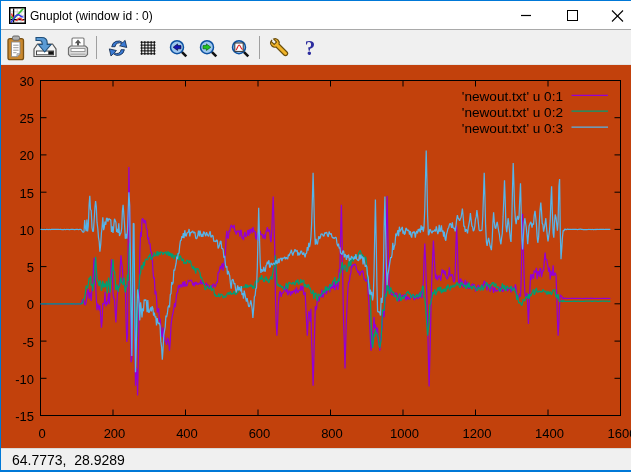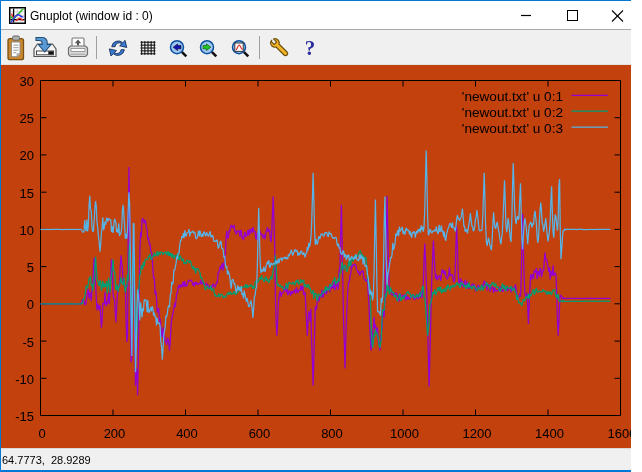--- a/index.html
+++ b/index.html
@@ -184,21 +184,21 @@
     </g>
     <g fill="none" stroke-width="1.25" stroke-linejoin="bevel">
       <path d="M40.5,303.8 L41.2,303.9 L42.0,303.9 L42.7,303.8 L43.4,303.8 L44.1,303.8 L44.9,303.8 L45.6,303.8 L46.3,303.9 L47.0,303.9 L47.8,303.8 L48.5,303.9 L49.2,303.9 L49.9,303.9 L50.6,303.9 L51.4,303.8 L52.1,303.9 L52.8,303.9 L53.5,303.9 L54.3,303.8 L55.0,303.9 L55.7,303.9 L56.5,303.9 L57.2,303.8 L57.9,303.8 L58.6,303.8 L59.3,303.7 L60.1,303.8 L60.8,303.8 L61.5,303.8 L62.2,303.8 L63.0,303.9 L63.7,304.0 L64.4,303.8 L65.2,303.8 L65.9,303.8 L66.6,303.9 L67.3,303.9 L68.0,303.9 L68.8,303.9 L69.5,303.8 L70.2,304.0 L71.0,303.7 L71.7,303.8 L72.4,303.8 L73.1,303.7 L73.8,303.9 L74.6,303.9 L75.3,304.0 L76.0,303.8 L76.8,303.9 L77.5,303.8 L78.2,303.8 L78.9,303.9 L79.7,303.8 L80.4,303.7 L81.1,303.8 L81.8,301.4 L82.5,299.4 L83.3,299.7 L84.0,300.6 L84.7,304.2 L85.4,305.0 L86.2,301.6 L86.9,295.2 L87.6,291.3 L88.3,288.8 L89.1,298.7 L89.8,292.3 L90.5,294.6 L91.2,301.0 L92.0,288.4 L92.7,287.5 L93.4,270.3 L94.2,257.7 L94.9,273.6 L95.6,285.7 L96.3,298.5 L97.0,310.3 L97.8,303.6 L98.5,306.4 L99.2,310.3 L99.9,305.2 L100.7,316.6 L101.4,327.7 L102.1,320.5 L102.8,303.2 L103.6,303.8 L104.3,303.7 L105.0,291.9 L105.8,306.5 L106.5,301.8 L107.2,304.7 L107.9,299.8 L108.6,293.4 L109.4,304.1 L110.1,286.1 L110.8,272.6 L111.5,259.2 L112.3,271.9 L113.0,293.8 L113.7,298.1 L114.5,299.3 L115.2,311.2 L115.9,322.4 L116.6,307.3 L117.3,296.6 L118.1,285.8 L118.8,287.6 L119.5,283.9 L120.2,268.3 L121.0,255.4 L121.7,263.7 L122.4,267.2 L123.1,283.8 L123.9,280.1 L124.6,285.1 L125.3,285.0 L126.0,317.9 L126.8,341.9 L127.5,335.8 L128.2,237.2 L128.9,166.9 L129.7,217.7 L130.4,299.9 L131.1,362.2 L131.8,358.8 L132.6,281.4 L133.3,236.8 L134.0,289.0 L134.8,343.9 L135.5,385.7 L136.2,368.0 L136.9,371.8 L137.6,395.4 L138.4,356.6 L139.1,297.6 L139.8,252.7 L140.6,232.1 L141.3,236.9 L142.0,219.5 L142.7,218.4 L143.4,220.2 L144.2,223.3 L144.9,220.0 L145.6,221.5 L146.3,228.3 L147.1,229.5 L147.8,239.5 L148.5,237.3 L149.2,243.9 L150.0,243.3 L150.7,251.0 L151.4,252.0 L152.1,255.6 L152.9,269.6 L153.6,278.5 L154.3,277.3 L155.1,294.5 L155.8,290.9 L156.5,297.4 L157.2,312.5 L157.9,310.6 L158.7,308.2 L159.4,322.2 L160.1,318.5 L160.8,326.0 L161.6,335.2 L162.3,337.2 L163.0,327.4 L163.8,339.1 L164.5,335.5 L165.2,341.0 L165.9,341.9 L166.6,344.8 L167.4,337.9 L168.1,339.1 L168.8,343.5 L169.5,350.7 L170.3,340.9 L171.0,325.5 L171.7,319.6 L172.4,315.5 L173.2,312.1 L173.9,307.9 L174.6,303.0 L175.3,307.1 L176.1,299.3 L176.8,292.7 L177.5,292.9 L178.2,286.9 L179.0,285.1 L179.7,288.0 L180.4,284.9 L181.2,284.9 L181.9,287.4 L182.6,282.9 L183.3,281.9 L184.0,286.8 L184.8,281.0 L185.5,286.4 L186.2,284.4 L186.9,286.2 L187.7,282.8 L188.4,280.0 L189.1,281.0 L189.8,281.0 L190.6,280.3 L191.3,280.1 L192.0,281.7 L192.8,285.3 L193.5,283.0 L194.2,286.4 L194.9,282.0 L195.7,284.6 L196.4,282.1 L197.1,283.8 L197.8,284.8 L198.5,283.4 L199.3,283.6 L200.0,283.7 L200.7,279.9 L201.4,284.4 L202.2,282.3 L202.9,284.0 L203.6,282.6 L204.3,284.7 L205.1,284.5 L205.8,284.2 L206.5,282.9 L207.2,286.5 L208.0,284.7 L208.7,287.0 L209.4,288.4 L210.2,286.6 L210.9,286.3 L211.6,285.3 L212.3,287.8 L213.0,284.0 L213.8,284.0 L214.5,285.8 L215.2,287.1 L215.9,285.1 L216.7,282.0 L217.4,282.8 L218.1,272.3 L218.8,272.6 L219.6,269.8 L220.3,266.2 L221.0,269.1 L221.8,264.8 L222.5,263.4 L223.2,270.7 L223.9,264.1 L224.7,260.4 L225.4,252.9 L226.1,238.3 L226.8,230.7 L227.5,237.1 L228.3,238.8 L229.0,230.6 L229.7,231.9 L230.4,227.6 L231.2,225.0 L231.9,225.5 L232.6,228.1 L233.3,227.0 L234.1,224.9 L234.8,231.3 L235.5,231.6 L236.2,234.6 L237.0,230.5 L237.7,232.2 L238.4,231.0 L239.2,230.9 L239.9,236.8 L240.6,230.1 L241.3,230.5 L242.0,238.6 L242.8,236.6 L243.5,240.2 L244.2,235.2 L244.9,231.9 L245.7,236.7 L246.4,236.0 L247.1,234.3 L247.8,230.2 L248.6,235.9 L249.3,229.3 L250.0,234.0 L250.8,229.0 L251.5,229.0 L252.2,233.2 L252.9,227.0 L253.7,231.3 L254.4,231.2 L255.1,231.6 L255.8,238.4 L256.5,239.3 L257.3,233.1 L258.0,232.3 L258.7,240.9 L259.4,233.7 L260.2,230.9 L260.9,235.2 L261.6,234.4 L262.4,234.3 L263.1,238.4 L263.8,236.7 L264.5,234.4 L265.2,239.2 L266.0,231.7 L266.7,229.9 L267.4,227.2 L268.1,231.9 L268.9,229.7 L269.6,230.1 L270.3,239.1 L271.0,242.1 L271.8,231.0 L272.5,211.7 L273.2,196.6 L273.9,221.3 L274.7,246.6 L275.4,295.3 L276.1,320.7 L276.9,335.8 L277.6,322.0 L278.3,304.3 L279.0,297.1 L279.8,291.9 L280.5,291.3 L281.2,297.0 L281.9,293.0 L282.6,293.1 L283.4,292.3 L284.1,290.7 L284.8,286.0 L285.5,289.9 L286.3,292.4 L287.0,287.6 L287.7,295.2 L288.4,293.5 L289.2,290.6 L289.9,291.8 L290.6,295.6 L291.4,291.1 L292.1,294.1 L292.8,290.9 L293.5,292.5 L294.2,290.8 L295.0,289.5 L295.7,293.7 L296.4,287.3 L297.1,290.3 L297.9,292.7 L298.6,291.1 L299.3,289.8 L300.1,290.6 L300.8,285.6 L301.5,290.5 L302.2,287.1 L302.9,285.8 L303.7,294.7 L304.4,294.6 L305.1,292.0 L305.8,306.5 L306.6,322.4 L307.3,335.8 L308.0,322.5 L308.8,311.3 L309.5,313.2 L310.2,321.6 L310.9,308.8 L311.6,340.5 L312.4,360.6 L313.1,385.7 L313.8,359.9 L314.6,331.7 L315.3,306.2 L316.0,310.1 L316.7,307.5 L317.4,298.9 L318.2,298.5 L318.9,301.6 L319.6,296.7 L320.3,294.5 L321.1,297.4 L321.8,289.6 L322.5,296.2 L323.2,297.3 L324.0,291.9 L324.7,292.8 L325.4,288.6 L326.1,294.4 L326.9,292.1 L327.6,287.4 L328.3,289.2 L329.1,285.9 L329.8,292.3 L330.5,284.1 L331.2,285.7 L331.9,288.9 L332.7,284.9 L333.4,287.9 L334.1,281.2 L334.8,290.1 L335.6,286.0 L336.3,285.6 L337.0,283.6 L337.8,289.9 L338.5,283.2 L339.2,269.8 L339.9,269.1 L340.6,235.1 L341.4,204.8 L342.1,240.8 L342.8,281.8 L343.6,323.4 L344.3,341.5 L345.0,368.6 L345.7,343.1 L346.4,319.9 L347.2,301.8 L347.9,289.4 L348.6,281.6 L349.3,282.4 L350.1,275.2 L350.8,273.3 L351.5,265.3 L352.2,267.6 L353.0,264.4 L353.7,265.5 L354.4,264.3 L355.1,264.0 L355.9,266.0 L356.6,269.6 L357.3,270.4 L358.1,272.7 L358.8,270.9 L359.5,275.2 L360.2,274.9 L360.9,271.4 L361.7,272.2 L362.4,270.4 L363.1,271.6 L363.8,277.1 L364.6,279.8 L365.3,280.1 L366.0,281.6 L366.8,279.3 L367.5,279.1 L368.2,293.8 L368.9,302.8 L369.6,322.7 L370.4,339.7 L371.1,350.7 L371.8,341.9 L372.6,333.2 L373.3,329.9 L374.0,317.0 L374.7,327.8 L375.4,324.4 L376.2,333.0 L376.9,327.7 L377.6,328.7 L378.3,342.4 L379.1,342.8 L379.8,350.7 L380.5,340.9 L381.2,333.8 L382.0,329.6 L382.7,314.1 L383.4,310.4 L384.1,317.1 L384.9,299.8 L385.6,268.9 L386.3,235.7 L387.1,195.9 L387.8,232.7 L388.5,262.3 L389.2,288.0 L389.9,291.4 L390.7,292.1 L391.4,294.9 L392.1,294.2 L392.8,295.0 L393.6,294.1 L394.3,296.6 L395.0,292.9 L395.8,293.6 L396.5,293.0 L397.2,295.8 L397.9,295.9 L398.6,301.3 L399.4,299.9 L400.1,293.3 L400.8,296.7 L401.6,295.6 L402.3,295.9 L403.0,294.9 L403.7,297.7 L404.4,295.1 L405.2,294.2 L405.9,300.4 L406.6,295.4 L407.3,299.3 L408.1,296.9 L408.8,298.8 L409.5,299.3 L410.2,298.5 L411.0,296.6 L411.7,295.7 L412.4,295.8 L413.1,294.6 L413.9,299.2 L414.6,300.0 L415.3,295.3 L416.1,297.8 L416.8,298.0 L417.5,297.9 L418.2,299.0 L418.9,293.5 L419.7,297.8 L420.4,291.4 L421.1,294.7 L421.8,298.2 L422.6,289.6 L423.3,281.5 L424.0,260.6 L424.8,243.5 L425.5,259.8 L426.2,279.6 L426.9,298.0 L427.6,320.9 L428.4,357.2 L429.1,386.5 L429.8,359.8 L430.6,327.1 L431.3,294.1 L432.0,272.3 L432.7,256.5 L433.4,240.6 L434.2,256.7 L434.9,269.1 L435.6,278.8 L436.3,274.7 L437.1,280.1 L437.8,278.9 L438.5,275.6 L439.2,276.8 L440.0,275.9 L440.7,280.9 L441.4,275.2 L442.1,269.4 L442.9,272.5 L443.6,270.1 L444.3,274.4 L445.1,270.8 L445.8,276.0 L446.5,277.6 L447.2,279.2 L447.9,277.7 L448.7,273.6 L449.4,267.3 L450.1,276.2 L450.8,275.7 L451.6,274.5 L452.3,274.5 L453.0,279.2 L453.8,282.2 L454.5,280.9 L455.2,272.0 L455.9,247.2 L456.6,225.7 L457.4,246.6 L458.1,270.9 L458.8,282.9 L459.6,282.9 L460.3,279.3 L461.0,278.8 L461.7,286.0 L462.4,280.9 L463.2,287.8 L463.9,284.4 L464.6,284.6 L465.3,279.8 L466.1,285.0 L466.8,286.0 L467.5,281.7 L468.2,288.5 L469.0,288.4 L469.7,287.5 L470.4,287.9 L471.1,285.3 L471.9,284.8 L472.6,283.7 L473.3,286.0 L474.1,284.3 L474.8,286.4 L475.5,291.5 L476.2,289.9 L476.9,287.9 L477.7,286.7 L478.4,284.8 L479.1,287.6 L479.8,288.3 L480.6,287.8 L481.3,287.5 L482.0,284.4 L482.8,287.6 L483.5,284.2 L484.2,281.2 L484.9,281.3 L485.6,285.4 L486.4,283.0 L487.1,290.5 L487.8,284.5 L488.6,285.3 L489.3,284.2 L490.0,291.7 L490.7,288.3 L491.4,287.7 L492.2,286.7 L492.9,288.9 L493.6,293.0 L494.3,287.6 L495.1,289.2 L495.8,291.4 L496.5,290.3 L497.2,291.1 L498.0,290.2 L498.7,289.2 L499.4,289.8 L500.1,287.0 L500.9,287.3 L501.6,289.7 L502.3,291.3 L503.1,291.5 L503.8,286.1 L504.5,286.8 L505.2,287.2 L505.9,289.6 L506.7,288.0 L507.4,291.2 L508.1,290.0 L508.8,287.7 L509.6,288.4 L510.3,288.2 L511.0,292.4 L511.8,286.4 L512.5,290.1 L513.2,288.1 L513.9,288.7 L514.6,289.1 L515.4,284.3 L516.1,288.4 L516.8,294.3 L517.5,299.6 L518.3,297.9 L519.0,296.3 L519.7,293.4 L520.5,296.6 L521.2,279.3 L521.9,243.2 L522.6,213.8 L523.3,246.3 L524.1,275.7 L524.8,291.5 L525.5,296.9 L526.2,296.8 L527.0,292.8 L527.7,305.5 L528.4,323.9 L529.1,307.6 L529.9,288.7 L530.6,274.3 L531.3,279.9 L532.0,274.5 L532.8,274.3 L533.5,279.0 L534.2,270.4 L535.0,272.8 L535.7,271.3 L536.4,267.8 L537.1,279.1 L537.8,271.2 L538.6,271.7 L539.3,276.6 L540.0,268.6 L540.8,268.3 L541.5,277.2 L542.2,273.7 L542.9,270.7 L543.6,270.6 L544.4,259.5 L545.1,252.5 L545.8,260.2 L546.5,259.0 L547.3,263.2 L548.0,266.7 L548.7,271.8 L549.5,267.5 L550.2,279.5 L550.9,270.7 L551.6,274.5 L552.3,275.6 L553.1,265.4 L553.8,275.7 L554.5,274.8 L555.2,272.7 L556.0,275.1 L556.7,294.5 L557.4,318.3 L558.1,335.8 L558.9,321.9 L559.6,304.5 L560.3,294.8 L561.0,295.7 L561.8,296.3 L562.5,298.2 L563.2,299.1 L563.9,297.9 L564.7,298.3 L565.4,298.3 L566.1,298.3 L566.9,298.6 L567.6,298.4 L568.3,298.5 L569.0,298.3 L569.8,298.3 L570.5,298.5 L571.2,298.2 L571.9,298.4 L572.6,298.3 L573.4,298.3 L574.1,298.4 L574.8,298.3 L575.5,298.4 L576.3,298.3 L577.0,298.4 L577.7,298.3 L578.4,298.3 L579.2,298.4 L579.9,298.4 L580.6,298.4 L581.4,298.5 L582.1,298.3 L582.8,298.5 L583.5,298.5 L584.2,298.4 L585.0,298.3 L585.7,298.3 L586.4,298.3 L587.1,298.4 L587.9,298.4 L588.6,298.3 L589.3,298.5 L590.0,298.2 L590.8,298.3 L591.5,298.2 L592.2,298.3 L592.9,298.4 L593.7,298.4 L594.4,298.3 L595.1,298.4 L595.9,298.5 L596.6,298.3 L597.3,298.3 L598.0,298.5 L598.8,298.4 L599.5,298.4 L600.2,298.4 L600.9,298.5 L601.6,298.4 L602.4,298.4 L603.1,298.4 L603.8,298.4 L604.5,298.4 L605.3,298.4 L606.0,298.5 L606.7,298.4 L607.4,298.3 L608.2,298.4 L608.9,298.5 L609.6,298.4 L610.4,298.5" stroke="#9400d3"></path>
       <path d="M40.5,303.8 L41.2,303.8 L42.0,303.8 L42.7,303.9 L43.4,303.8 L44.1,303.9 L44.9,303.8 L45.6,303.8 L46.3,303.9 L47.0,303.8 L47.8,303.9 L48.5,303.9 L49.2,303.9 L49.9,303.9 L50.6,303.9 L51.4,303.8 L52.1,303.8 L52.8,303.9 L53.5,303.8 L54.3,303.8 L55.0,303.9 L55.7,303.9 L56.5,303.8 L57.2,304.0 L57.9,303.8 L58.6,303.9 L59.3,303.9 L60.1,303.9 L60.8,303.9 L61.5,303.8 L62.2,303.8 L63.0,303.8 L63.7,303.9 L64.4,303.9 L65.2,303.9 L65.9,303.8 L66.6,303.8 L67.3,303.8 L68.0,303.8 L68.8,303.8 L69.5,303.8 L70.2,303.8 L71.0,303.9 L71.7,303.7 L72.4,303.8 L73.1,303.8 L73.8,303.8 L74.6,303.8 L75.3,304.0 L76.0,304.0 L76.8,303.9 L77.5,303.9 L78.2,303.8 L78.9,303.9 L79.7,303.9 L80.4,303.9 L81.1,304.0 L81.8,303.0 L82.5,303.8 L83.3,299.6 L84.0,298.5 L84.7,297.0 L85.4,292.5 L86.2,285.5 L86.9,288.2 L87.6,287.7 L88.3,284.6 L89.1,277.8 L89.8,279.1 L90.5,276.0 L91.2,285.7 L92.0,283.7 L92.7,291.2 L93.4,284.8 L94.2,282.3 L94.9,265.7 L95.6,256.9 L96.3,268.3 L97.0,278.4 L97.8,281.0 L98.5,282.6 L99.2,286.2 L99.9,280.3 L100.7,282.3 L101.4,291.0 L102.1,285.9 L102.8,280.8 L103.6,287.8 L104.3,283.3 L105.0,286.5 L105.8,285.8 L106.5,281.3 L107.2,293.4 L107.9,285.0 L108.6,277.6 L109.4,285.6 L110.1,292.5 L110.8,279.4 L111.5,274.7 L112.3,268.2 L113.0,259.2 L113.7,270.6 L114.5,271.4 L115.2,277.2 L115.9,290.1 L116.6,288.6 L117.3,284.6 L118.1,291.8 L118.8,286.8 L119.5,287.1 L120.2,281.5 L121.0,277.7 L121.7,283.2 L122.4,282.4 L123.1,285.2 L123.9,277.5 L124.6,286.0 L125.3,292.4 L126.0,286.8 L126.8,286.4 L127.5,274.5 L128.2,281.0 L128.9,255.5 L129.7,243.4 L130.4,254.8 L131.1,312.1 L131.8,326.6 L132.6,283.5 L133.3,251.7 L134.0,262.0 L134.8,302.5 L135.5,328.0 L136.2,348.5 L136.9,330.7 L137.6,301.7 L138.4,290.9 L139.1,285.7 L139.8,275.2 L140.6,273.1 L141.3,266.0 L142.0,265.5 L142.7,269.4 L143.4,262.1 L144.2,265.9 L144.9,261.1 L145.6,258.9 L146.3,259.4 L147.1,259.8 L147.8,259.7 L148.5,255.8 L149.2,256.7 L150.0,253.9 L150.7,258.9 L151.4,259.6 L152.1,258.0 L152.9,256.3 L153.6,256.4 L154.3,252.5 L155.1,255.9 L155.8,255.6 L156.5,254.7 L157.2,251.0 L157.9,256.2 L158.7,251.9 L159.4,252.9 L160.1,254.7 L160.8,251.7 L161.6,252.2 L162.3,252.5 L163.0,254.7 L163.8,252.4 L164.5,253.4 L165.2,252.7 L165.9,251.7 L166.6,255.2 L167.4,253.1 L168.1,251.3 L168.8,255.9 L169.5,252.0 L170.3,256.1 L171.0,253.1 L171.7,257.7 L172.4,253.8 L173.2,255.8 L173.9,259.2 L174.6,256.4 L175.3,255.4 L176.1,255.5 L176.8,258.2 L177.5,253.0 L178.2,257.8 L179.0,260.4 L179.7,256.7 L180.4,255.7 L181.2,258.1 L181.9,260.8 L182.6,260.3 L183.3,258.6 L184.0,263.9 L184.8,262.9 L185.5,262.3 L186.2,263.9 L186.9,260.2 L187.7,260.5 L188.4,261.1 L189.1,263.0 L189.8,260.6 L190.6,261.3 L191.3,264.7 L192.0,267.0 L192.8,268.6 L193.5,266.0 L194.2,270.2 L194.9,267.8 L195.7,273.6 L196.4,269.2 L197.1,268.5 L197.8,268.7 L198.5,269.8 L199.3,271.5 L200.0,272.6 L200.7,278.2 L201.4,276.9 L202.2,279.4 L202.9,281.0 L203.6,283.4 L204.3,284.2 L205.1,289.4 L205.8,289.7 L206.5,288.3 L207.2,286.0 L208.0,287.0 L208.7,288.6 L209.4,288.5 L210.2,289.0 L210.9,285.5 L211.6,290.9 L212.3,289.2 L213.0,288.6 L213.8,289.5 L214.5,295.5 L215.2,294.2 L215.9,296.7 L216.7,296.2 L217.4,296.2 L218.1,296.5 L218.8,293.4 L219.6,297.0 L220.3,295.6 L221.0,294.0 L221.8,294.8 L222.5,294.9 L223.2,298.2 L223.9,297.1 L224.7,295.9 L225.4,297.5 L226.1,296.1 L226.8,294.3 L227.5,293.6 L228.3,292.4 L229.0,294.8 L229.7,292.9 L230.4,291.5 L231.2,294.5 L231.9,293.6 L232.6,293.5 L233.3,294.1 L234.1,291.0 L234.8,292.8 L235.5,294.9 L236.2,293.6 L237.0,293.1 L237.7,292.5 L238.4,290.8 L239.2,290.2 L239.9,288.0 L240.6,286.4 L241.3,288.1 L242.0,287.3 L242.8,287.3 L243.5,286.9 L244.2,287.1 L244.9,287.0 L245.7,284.3 L246.4,288.1 L247.1,284.6 L247.8,287.4 L248.6,286.7 L249.3,285.3 L250.0,286.1 L250.8,284.5 L251.5,286.7 L252.2,285.5 L252.9,288.8 L253.7,285.8 L254.4,288.4 L255.1,282.7 L255.8,281.4 L256.5,280.5 L257.3,282.1 L258.0,281.9 L258.7,280.7 L259.4,277.9 L260.2,277.7 L260.9,279.7 L261.6,275.1 L262.4,279.1 L263.1,278.6 L263.8,281.7 L264.5,281.4 L265.2,278.2 L266.0,276.6 L266.7,280.6 L267.4,279.0 L268.1,281.7 L268.9,282.8 L269.6,279.6 L270.3,278.7 L271.0,276.4 L271.8,279.6 L272.5,274.1 L273.2,270.8 L273.9,267.0 L274.7,265.1 L275.4,255.4 L276.1,265.2 L276.9,282.5 L277.6,285.7 L278.3,283.8 L279.0,286.3 L279.8,286.3 L280.5,284.9 L281.2,286.4 L281.9,287.7 L282.6,286.3 L283.4,289.4 L284.1,289.1 L284.8,289.0 L285.5,288.3 L286.3,283.0 L287.0,286.2 L287.7,289.1 L288.4,283.8 L289.2,282.1 L289.9,283.4 L290.6,282.8 L291.4,283.7 L292.1,284.4 L292.8,282.5 L293.5,282.4 L294.2,284.3 L295.0,285.1 L295.7,281.2 L296.4,280.6 L297.1,282.4 L297.9,279.5 L298.6,284.6 L299.3,282.6 L300.1,283.3 L300.8,279.2 L301.5,282.5 L302.2,282.0 L302.9,280.5 L303.7,280.1 L304.4,287.0 L305.1,284.6 L305.8,284.6 L306.6,287.1 L307.3,287.4 L308.0,284.5 L308.8,285.3 L309.5,288.9 L310.2,287.5 L310.9,291.9 L311.6,293.5 L312.4,293.0 L313.1,290.1 L313.8,299.0 L314.6,293.3 L315.3,293.1 L316.0,293.4 L316.7,299.1 L317.4,300.9 L318.2,293.7 L318.9,295.4 L319.6,294.8 L320.3,296.5 L321.1,294.9 L321.8,293.7 L322.5,293.7 L323.2,290.7 L324.0,291.3 L324.7,292.7 L325.4,286.4 L326.1,290.9 L326.9,286.6 L327.6,290.3 L328.3,288.1 L329.1,290.3 L329.8,284.1 L330.5,286.9 L331.2,285.1 L331.9,285.9 L332.7,281.5 L333.4,280.6 L334.1,280.5 L334.8,277.1 L335.6,284.6 L336.3,281.2 L337.0,283.0 L337.8,280.8 L338.5,278.5 L339.2,281.5 L339.9,273.0 L340.6,272.7 L341.4,269.0 L342.1,262.1 L342.8,266.2 L343.6,270.1 L344.3,266.3 L345.0,264.9 L345.7,266.5 L346.4,271.4 L347.2,271.3 L347.9,268.0 L348.6,261.4 L349.3,266.4 L350.1,260.3 L350.8,265.8 L351.5,258.3 L352.2,257.0 L353.0,261.5 L353.7,259.2 L354.4,258.0 L355.1,254.9 L355.9,255.4 L356.6,256.7 L357.3,256.4 L358.1,255.1 L358.8,252.7 L359.5,251.7 L360.2,250.4 L360.9,252.4 L361.7,255.9 L362.4,254.6 L363.1,255.9 L363.8,261.0 L364.6,260.4 L365.3,256.6 L366.0,258.3 L366.8,266.9 L367.5,275.2 L368.2,283.1 L368.9,283.4 L369.6,284.2 L370.4,297.1 L371.1,324.4 L371.8,341.1 L372.6,347.8 L373.3,342.1 L374.0,333.9 L374.7,336.7 L375.4,329.3 L376.2,333.7 L376.9,332.8 L377.6,336.4 L378.3,337.6 L379.1,345.5 L379.8,347.8 L380.5,343.8 L381.2,339.1 L382.0,319.8 L382.7,309.8 L383.4,310.3 L384.1,310.8 L384.9,299.3 L385.6,293.5 L386.3,296.6 L387.1,282.6 L387.8,290.6 L388.5,285.9 L389.2,293.8 L389.9,293.7 L390.7,287.4 L391.4,289.9 L392.1,291.9 L392.8,292.6 L393.6,292.0 L394.3,296.7 L395.0,296.2 L395.8,295.2 L396.5,298.3 L397.2,301.2 L397.9,299.4 L398.6,298.3 L399.4,293.8 L400.1,294.5 L400.8,300.9 L401.6,299.2 L402.3,296.8 L403.0,297.1 L403.7,298.9 L404.4,295.3 L405.2,295.9 L405.9,295.9 L406.6,292.7 L407.3,292.5 L408.1,291.2 L408.8,293.9 L409.5,293.2 L410.2,294.2 L411.0,297.4 L411.7,297.7 L412.4,294.7 L413.1,294.4 L413.9,295.7 L414.6,298.2 L415.3,296.5 L416.1,297.2 L416.8,294.2 L417.5,295.6 L418.2,297.3 L418.9,295.9 L419.7,292.7 L420.4,296.9 L421.1,293.5 L421.8,291.3 L422.6,285.8 L423.3,286.6 L424.0,297.2 L424.8,298.1 L425.5,305.9 L426.2,315.5 L426.9,325.2 L427.6,335.8 L428.4,328.5 L429.1,321.5 L429.8,304.9 L430.6,303.8 L431.3,300.1 L432.0,297.9 L432.7,292.1 L433.4,294.4 L434.2,292.2 L434.9,289.3 L435.6,295.2 L436.3,292.8 L437.1,291.4 L437.8,287.7 L438.5,290.6 L439.2,286.9 L440.0,291.3 L440.7,286.8 L441.4,293.3 L442.1,291.9 L442.9,289.1 L443.6,292.1 L444.3,288.4 L445.1,290.9 L445.8,291.7 L446.5,286.0 L447.2,289.4 L447.9,284.5 L448.7,287.7 L449.4,288.2 L450.1,290.3 L450.8,285.5 L451.6,287.2 L452.3,287.1 L453.0,285.0 L453.8,286.8 L454.5,287.2 L455.2,284.4 L455.9,285.8 L456.6,283.0 L457.4,282.6 L458.1,285.3 L458.8,283.8 L459.6,287.3 L460.3,287.5 L461.0,282.3 L461.7,282.7 L462.4,284.2 L463.2,284.2 L463.9,286.8 L464.6,285.0 L465.3,285.3 L466.1,288.8 L466.8,286.4 L467.5,283.6 L468.2,287.7 L469.0,282.7 L469.7,287.5 L470.4,286.9 L471.1,286.7 L471.9,289.2 L472.6,287.8 L473.3,285.7 L474.1,286.0 L474.8,288.3 L475.5,287.5 L476.2,290.2 L476.9,290.5 L477.7,290.0 L478.4,287.1 L479.1,287.7 L479.8,288.7 L480.6,290.6 L481.3,285.9 L482.0,285.0 L482.8,290.5 L483.5,288.8 L484.2,286.9 L484.9,286.8 L485.6,284.7 L486.4,282.4 L487.1,283.4 L487.8,286.0 L488.6,285.0 L489.3,287.1 L490.0,288.4 L490.7,284.5 L491.4,285.4 L492.2,282.4 L492.9,284.0 L493.6,282.1 L494.3,286.6 L495.1,284.7 L495.8,283.6 L496.5,287.3 L497.2,287.4 L498.0,286.6 L498.7,288.1 L499.4,290.2 L500.1,291.6 L500.9,288.4 L501.6,289.3 L502.3,283.4 L503.1,285.6 L503.8,288.8 L504.5,285.1 L505.2,289.7 L505.9,291.0 L506.7,286.4 L507.4,285.9 L508.1,288.1 L508.8,288.2 L509.6,288.0 L510.3,288.6 L511.0,286.0 L511.8,289.2 L512.5,291.1 L513.2,289.2 L513.9,287.6 L514.6,289.5 L515.4,292.1 L516.1,293.3 L516.8,299.9 L517.5,295.2 L518.3,300.4 L519.0,303.4 L519.7,302.6 L520.5,302.6 L521.2,304.7 L521.9,305.5 L522.6,302.3 L523.3,299.1 L524.1,300.4 L524.8,301.2 L525.5,297.6 L526.2,296.6 L527.0,297.1 L527.7,298.6 L528.4,293.8 L529.1,298.9 L529.9,294.2 L530.6,296.3 L531.3,294.9 L532.0,292.7 L532.8,291.3 L533.5,289.2 L534.2,294.8 L535.0,293.2 L535.7,289.4 L536.4,287.9 L537.1,291.7 L537.8,292.4 L538.6,291.2 L539.3,291.8 L540.0,291.0 L540.8,292.2 L541.5,291.4 L542.2,292.1 L542.9,289.4 L543.6,290.4 L544.4,291.5 L545.1,292.1 L545.8,290.8 L546.5,294.1 L547.3,294.1 L548.0,291.2 L548.7,294.2 L549.5,293.3 L550.2,291.4 L550.9,294.0 L551.6,294.9 L552.3,292.2 L553.1,290.0 L553.8,290.1 L554.5,289.5 L555.2,292.5 L556.0,297.1 L556.7,294.6 L557.4,298.7 L558.1,294.0 L558.9,299.7 L559.6,301.4 L560.3,301.3 L561.0,301.4 L561.8,300.5 L562.5,301.9 L563.2,300.4 L563.9,301.4 L564.7,301.2 L565.4,301.3 L566.1,301.3 L566.9,301.3 L567.6,301.3 L568.3,301.3 L569.0,301.2 L569.8,301.3 L570.5,301.3 L571.2,301.4 L571.9,301.3 L572.6,301.3 L573.4,301.2 L574.1,301.2 L574.8,301.4 L575.5,301.2 L576.3,301.3 L577.0,301.3 L577.7,301.2 L578.4,301.2 L579.2,301.3 L579.9,301.3 L580.6,301.3 L581.4,301.3 L582.1,301.3 L582.8,301.3 L583.5,301.3 L584.2,301.4 L585.0,301.2 L585.7,301.1 L586.4,301.2 L587.1,301.1 L587.9,301.1 L588.6,301.1 L589.3,301.1 L590.0,301.1 L590.8,301.2 L591.5,301.3 L592.2,301.2 L592.9,301.3 L593.7,301.2 L594.4,301.2 L595.1,301.1 L595.9,301.2 L596.6,301.2 L597.3,301.3 L598.0,301.3 L598.8,301.3 L599.5,301.2 L600.2,301.2 L600.9,301.4 L601.6,301.2 L602.4,301.2 L603.1,301.2 L603.8,301.2 L604.5,301.2 L605.3,301.3 L606.0,301.2 L606.7,301.2 L607.4,301.2 L608.2,301.3 L608.9,301.3 L609.6,301.2 L610.4,301.3" stroke="#009e73"></path>
       <path d="M40.5,229.5 L41.2,229.4 L42.0,229.4 L42.7,229.5 L43.4,229.5 L44.1,229.4 L44.9,229.5 L45.6,229.5 L46.3,229.4 L47.0,229.4 L47.8,229.5 L48.5,229.5 L49.2,229.4 L49.9,229.5 L50.6,229.5 L51.4,229.4 L52.1,229.4 L52.8,229.4 L53.5,229.3 L54.3,229.4 L55.0,229.3 L55.7,229.4 L56.5,229.4 L57.2,229.4 L57.9,229.4 L58.6,229.4 L59.3,229.5 L60.1,229.4 L60.8,229.4 L61.5,229.5 L62.2,229.5 L63.0,229.5 L63.7,229.6 L64.4,229.4 L65.2,229.5 L65.9,229.5 L66.6,229.4 L67.3,229.5 L68.0,229.3 L68.8,229.5 L69.5,229.5 L70.2,229.5 L71.0,229.4 L71.7,229.4 L72.4,229.3 L73.1,229.4 L73.8,229.5 L74.6,229.5 L75.3,229.5 L76.0,229.3 L76.8,229.4 L77.5,229.3 L78.2,229.5 L78.9,229.5 L79.7,229.4 L80.4,229.4 L81.1,229.5 L81.8,230.5 L82.5,231.7 L83.3,232.3 L84.0,231.7 L84.7,220.1 L85.4,227.6 L86.2,231.2 L86.9,219.6 L87.6,231.5 L88.3,226.0 L89.1,205.0 L89.8,195.9 L90.5,209.5 L91.2,210.6 L92.0,227.6 L92.7,231.4 L93.4,231.3 L94.2,219.5 L94.9,207.7 L95.6,201.1 L96.3,206.9 L97.0,222.2 L97.8,228.5 L98.5,237.6 L99.2,241.5 L99.9,251.7 L100.7,244.5 L101.4,233.3 L102.1,227.1 L102.8,217.2 L103.6,230.2 L104.3,227.3 L105.0,221.5 L105.8,224.8 L106.5,218.3 L107.2,218.1 L107.9,221.6 L108.6,218.9 L109.4,218.9 L110.1,219.9 L110.8,219.7 L111.5,231.9 L112.3,226.3 L113.0,233.0 L113.7,226.7 L114.5,218.7 L115.2,220.4 L115.9,222.3 L116.6,232.0 L117.3,228.8 L118.1,232.9 L118.8,223.3 L119.5,235.9 L120.2,234.1 L121.0,232.6 L121.7,228.3 L122.4,211.0 L123.1,204.8 L123.9,215.2 L124.6,225.4 L125.3,238.8 L126.0,233.8 L126.8,238.6 L127.5,230.2 L128.2,210.2 L128.9,192.2 L129.7,205.9 L130.4,263.0 L131.1,312.2 L131.8,355.9 L132.6,291.1 L133.3,223.3 L134.0,223.7 L134.8,313.2 L135.5,372.3 L136.2,348.6 L136.9,311.9 L137.6,289.4 L138.4,295.0 L139.1,303.0 L139.8,320.4 L140.6,302.4 L141.3,308.7 L142.0,317.4 L142.7,308.2 L143.4,311.3 L144.2,299.5 L144.9,300.7 L145.6,299.5 L146.3,300.9 L147.1,312.3 L147.8,300.1 L148.5,312.1 L149.2,312.5 L150.0,309.8 L150.7,307.3 L151.4,311.5 L152.1,306.3 L152.9,308.4 L153.6,315.6 L154.3,312.6 L155.1,317.3 L155.8,316.3 L156.5,325.4 L157.2,318.0 L157.9,322.6 L158.7,323.8 L159.4,323.0 L160.1,326.1 L160.8,341.4 L161.6,347.2 L162.3,359.7 L163.0,349.7 L163.8,335.0 L164.5,330.8 L165.2,327.0 L165.9,315.6 L166.6,317.2 L167.4,313.2 L168.1,307.2 L168.8,305.5 L169.5,307.4 L170.3,294.7 L171.0,293.7 L171.7,282.0 L172.4,284.6 L173.2,282.3 L173.9,269.5 L174.6,270.6 L175.3,267.2 L176.1,263.2 L176.8,256.5 L177.5,259.2 L178.2,253.4 L179.0,253.1 L179.7,245.8 L180.4,240.8 L181.2,240.2 L181.9,236.0 L182.6,237.8 L183.3,233.2 L184.0,238.2 L184.8,230.2 L185.5,235.3 L186.2,236.3 L186.9,233.2 L187.7,232.6 L188.4,232.1 L189.1,229.0 L189.8,236.5 L190.6,232.2 L191.3,232.9 L192.0,231.5 L192.8,231.0 L193.5,233.0 L194.2,232.2 L194.9,232.3 L195.7,238.0 L196.4,238.9 L197.1,237.8 L197.8,234.9 L198.5,230.5 L199.3,236.5 L200.0,230.6 L200.7,234.2 L201.4,236.8 L202.2,233.8 L202.9,236.8 L203.6,231.7 L204.3,232.5 L205.1,234.4 L205.8,236.2 L206.5,232.1 L207.2,234.0 L208.0,235.7 L208.7,236.3 L209.4,233.4 L210.2,231.2 L210.9,237.3 L211.6,236.5 L212.3,235.3 L213.0,235.9 L213.8,241.5 L214.5,241.1 L215.2,241.0 L215.9,241.9 L216.7,239.7 L217.4,240.9 L218.1,248.4 L218.8,247.2 L219.6,244.5 L220.3,241.3 L221.0,241.1 L221.8,248.8 L222.5,248.3 L223.2,250.1 L223.9,257.8 L224.7,255.9 L225.4,264.4 L226.1,267.7 L226.8,266.0 L227.5,274.5 L228.3,270.9 L229.0,273.3 L229.7,275.7 L230.4,283.2 L231.2,288.7 L231.9,280.5 L232.6,279.2 L233.3,280.2 L234.1,284.2 L234.8,283.0 L235.5,288.4 L236.2,292.5 L237.0,289.4 L237.7,285.4 L238.4,290.3 L239.2,286.8 L239.9,289.8 L240.6,291.1 L241.3,286.0 L242.0,295.0 L242.8,293.1 L243.5,298.6 L244.2,290.6 L244.9,294.2 L245.7,298.1 L246.4,301.7 L247.1,298.1 L247.8,301.7 L248.6,306.5 L249.3,306.8 L250.0,304.4 L250.8,300.3 L251.5,304.0 L252.2,309.4 L252.9,318.0 L253.7,307.9 L254.4,296.6 L255.1,295.6 L255.8,288.9 L256.5,287.9 L257.3,267.7 L258.0,236.9 L258.7,207.8 L259.4,234.2 L260.2,262.6 L260.9,272.9 L261.6,269.1 L262.4,271.3 L263.1,271.1 L263.8,266.9 L264.5,270.6 L265.2,271.6 L266.0,265.8 L266.7,264.5 L267.4,261.6 L268.1,264.1 L268.9,260.2 L269.6,267.4 L270.3,267.0 L271.0,262.8 L271.8,264.4 L272.5,265.1 L273.2,263.5 L273.9,263.0 L274.7,264.5 L275.4,262.6 L276.1,260.1 L276.9,263.9 L277.6,262.5 L278.3,258.7 L279.0,263.2 L279.8,258.9 L280.5,258.7 L281.2,257.9 L281.9,261.2 L282.6,258.2 L283.4,258.3 L284.1,257.9 L284.8,256.9 L285.5,259.4 L286.3,257.2 L287.0,258.4 L287.7,259.2 L288.4,254.6 L289.2,255.8 L289.9,253.3 L290.6,252.5 L291.4,249.8 L292.1,253.5 L292.8,255.6 L293.5,252.8 L294.2,251.7 L295.0,249.1 L295.7,251.2 L296.4,251.1 L297.1,250.1 L297.9,255.6 L298.6,252.4 L299.3,255.2 L300.1,253.8 L300.8,251.1 L301.5,251.0 L302.2,253.5 L302.9,254.8 L303.7,252.4 L304.4,254.8 L305.1,257.3 L305.8,253.6 L306.6,253.2 L307.3,247.0 L308.0,250.7 L308.8,242.8 L309.5,247.1 L310.2,243.6 L310.9,237.5 L311.6,224.4 L312.4,198.6 L313.1,172.8 L313.8,199.0 L314.6,230.4 L315.3,244.8 L316.0,238.9 L316.7,243.2 L317.4,244.4 L318.2,239.7 L318.9,236.1 L319.6,238.9 L320.3,237.5 L321.1,233.8 L321.8,234.2 L322.5,234.1 L323.2,236.0 L324.0,236.2 L324.7,232.6 L325.4,233.5 L326.1,232.2 L326.9,232.8 L327.6,235.8 L328.3,237.0 L329.1,231.5 L329.8,233.6 L330.5,234.2 L331.2,233.3 L331.9,236.7 L332.7,237.9 L333.4,237.6 L334.1,238.6 L334.8,237.7 L335.6,237.2 L336.3,238.0 L337.0,243.7 L337.8,246.4 L338.5,243.6 L339.2,248.4 L339.9,247.2 L340.6,253.2 L341.4,253.5 L342.1,254.6 L342.8,251.1 L343.6,250.7 L344.3,257.5 L345.0,254.0 L345.7,255.3 L346.4,259.8 L347.2,255.1 L347.9,257.6 L348.6,254.5 L349.3,261.1 L350.1,258.1 L350.8,259.7 L351.5,256.0 L352.2,257.6 L353.0,258.0 L353.7,259.5 L354.4,256.4 L355.1,258.8 L355.9,254.0 L356.6,259.0 L357.3,259.6 L358.1,260.7 L358.8,260.2 L359.5,254.5 L360.2,259.3 L360.9,254.5 L361.7,258.5 L362.4,256.4 L363.1,264.4 L363.8,257.3 L364.6,262.6 L365.3,266.8 L366.0,265.1 L366.8,266.8 L367.5,274.8 L368.2,277.2 L368.9,287.2 L369.6,294.5 L370.4,289.6 L371.1,295.1 L371.8,291.8 L372.6,300.4 L373.3,295.5 L374.0,274.2 L374.7,236.1 L375.4,199.6 L376.2,241.0 L376.9,285.1 L377.6,311.3 L378.3,312.2 L379.1,311.6 L379.8,313.0 L380.5,315.5 L381.2,297.8 L382.0,302.9 L382.7,296.0 L383.4,270.3 L384.1,228.3 L384.9,196.6 L385.6,231.6 L386.3,262.7 L387.1,285.2 L387.8,274.9 L388.5,271.3 L389.2,266.8 L389.9,262.4 L390.7,257.2 L391.4,257.8 L392.1,254.1 L392.8,242.7 L393.6,250.0 L394.3,246.3 L395.0,244.5 L395.8,233.5 L396.5,236.0 L397.2,233.4 L397.9,230.1 L398.6,236.3 L399.4,226.7 L400.1,231.5 L400.8,230.3 L401.6,228.4 L402.3,226.9 L403.0,233.7 L403.7,230.5 L404.4,234.6 L405.2,233.5 L405.9,228.0 L406.6,228.6 L407.3,230.9 L408.1,230.0 L408.8,230.5 L409.5,234.7 L410.2,231.2 L411.0,235.8 L411.7,237.6 L412.4,232.0 L413.1,233.3 L413.9,231.4 L414.6,232.6 L415.3,237.6 L416.1,232.7 L416.8,231.0 L417.5,233.5 L418.2,229.0 L418.9,231.4 L419.7,228.6 L420.4,232.6 L421.1,225.3 L421.8,229.9 L422.6,226.6 L423.3,231.7 L424.0,227.3 L424.8,208.6 L425.5,178.3 L426.2,150.5 L426.9,178.5 L427.6,215.6 L428.4,235.3 L429.1,234.0 L429.8,229.3 L430.6,230.0 L431.3,232.2 L432.0,233.2 L432.7,230.8 L433.4,231.3 L434.2,231.0 L434.9,229.6 L435.6,231.5 L436.3,226.3 L437.1,230.3 L437.8,234.1 L438.5,231.5 L439.2,224.8 L440.0,231.9 L440.7,229.8 L441.4,225.4 L442.1,231.9 L442.9,230.4 L443.6,236.6 L444.3,231.7 L445.1,238.7 L445.8,240.7 L446.5,234.4 L447.2,231.8 L447.9,228.8 L448.7,227.5 L449.4,224.7 L450.1,223.2 L450.8,224.4 L451.6,227.8 L452.3,222.4 L453.0,227.6 L453.8,228.4 L454.5,228.2 L455.2,231.3 L455.9,226.2 L456.6,219.9 L457.4,215.2 L458.1,218.2 L458.8,219.0 L459.6,220.8 L460.3,218.7 L461.0,217.5 L461.7,213.5 L462.4,208.5 L463.2,217.0 L463.9,226.4 L464.6,226.2 L465.3,231.9 L466.1,229.2 L466.8,230.4 L467.5,233.4 L468.2,228.1 L469.0,223.8 L469.7,219.8 L470.4,213.0 L471.1,219.7 L471.9,226.1 L472.6,226.9 L473.3,231.1 L474.1,230.0 L474.8,226.1 L475.5,219.1 L476.2,216.9 L476.9,210.0 L477.7,216.6 L478.4,223.5 L479.1,230.0 L479.8,231.0 L480.6,230.3 L481.3,230.6 L482.0,230.0 L482.8,216.0 L483.5,194.8 L484.2,172.8 L484.9,196.0 L485.6,225.4 L486.4,241.8 L487.1,245.8 L487.8,241.5 L488.6,237.8 L489.3,241.3 L490.0,245.5 L490.7,247.7 L491.4,250.2 L492.2,239.0 L492.9,223.0 L493.6,212.3 L494.3,221.9 L495.1,227.9 L495.8,228.6 L496.5,224.7 L497.2,221.9 L498.0,226.9 L498.7,231.1 L499.4,234.4 L500.1,240.3 L500.9,244.3 L501.6,238.0 L502.3,233.5 L503.1,216.9 L503.8,198.9 L504.5,180.3 L505.2,200.3 L505.9,225.2 L506.7,232.2 L507.4,225.9 L508.1,218.2 L508.8,223.2 L509.6,231.8 L510.3,238.3 L511.0,242.0 L511.8,220.7 L512.5,189.0 L513.2,163.1 L513.9,184.2 L514.6,207.4 L515.4,219.3 L516.1,224.2 L516.8,218.9 L517.5,216.0 L518.3,219.7 L519.0,217.3 L519.7,200.3 L520.5,183.2 L521.2,211.5 L521.9,238.8 L522.6,249.5 L523.3,237.3 L524.1,224.6 L524.8,218.2 L525.5,222.5 L526.2,227.0 L527.0,235.1 L527.7,244.3 L528.4,235.2 L529.1,225.9 L529.9,224.1 L530.6,221.9 L531.3,223.3 L532.0,227.6 L532.8,223.4 L533.5,224.7 L534.2,215.6 L535.0,210.8 L535.7,217.2 L536.4,223.7 L537.1,236.1 L537.8,242.8 L538.6,237.4 L539.3,222.0 L540.0,210.8 L540.8,202.6 L541.5,210.9 L542.2,223.4 L542.9,224.6 L543.6,231.7 L544.4,227.4 L545.1,223.5 L545.8,218.2 L546.5,227.1 L547.3,235.7 L548.0,241.3 L548.7,236.4 L549.5,230.8 L550.2,220.4 L550.9,201.0 L551.6,186.2 L552.3,210.7 L553.1,233.0 L553.8,237.7 L554.5,223.2 L555.2,214.5 L556.0,217.3 L556.7,223.8 L557.4,230.8 L558.1,221.3 L558.9,186.3 L559.6,179.0 L560.3,231.8 L561.0,259.2 L561.8,247.9 L562.5,236.8 L563.2,230.3 L563.9,231.0 L564.7,229.2 L565.4,229.2 L566.1,229.8 L566.9,229.4 L567.6,229.0 L568.3,229.4 L569.0,229.3 L569.8,229.3 L570.5,229.4 L571.2,229.5 L571.9,229.3 L572.6,229.3 L573.4,229.4 L574.1,229.4 L574.8,229.3 L575.5,229.4 L576.3,229.4 L577.0,229.5 L577.7,229.5 L578.4,229.4 L579.2,229.4 L579.9,229.2 L580.6,229.2 L581.4,229.3 L582.1,229.3 L582.8,229.5 L583.5,229.5 L584.2,229.5 L585.0,229.5 L585.7,229.6 L586.4,229.6 L587.1,229.6 L587.9,229.5 L588.6,229.4 L589.3,229.5 L590.0,229.4 L590.8,229.5 L591.5,229.5 L592.2,229.4 L592.9,229.5 L593.7,229.5 L594.4,229.5 L595.1,229.4 L595.9,229.6 L596.6,229.4 L597.3,229.4 L598.0,229.4 L598.8,229.5 L599.5,229.3 L600.2,229.4 L600.9,229.3 L601.6,229.3 L602.4,229.3 L603.1,229.4 L603.8,229.3 L604.5,229.5 L605.3,229.3 L606.0,229.3 L606.7,229.3 L607.4,229.3 L608.2,229.3 L608.9,229.4 L609.6,229.3 L610.4,229.5" stroke="#56b4e9"></path>
     </g>
   </svg>
 
   <div class="abs" style="left:1px;top:448px;width:640px;height:1px;background:#d9d9d9"></div>
   <div class="abs" style="left:1px;top:449px;width:640px;height:21px;background:#f0f0f0"></div>
-  <div class="abs" style="left:2px;top:450px;height:20px;line-height:20px;font-size:11px;color:#000">64.7773,&nbsp; 28.9289</div>
+  <div class="abs" style="left:12px;top:450px;height:20px;line-height:20px;font-size:14px;color:#000">64.7773,&nbsp; 28.9289</div>
   <svg class="abs" style="left:630px;top:460px" width="10" height="9" viewBox="0 0 10 9">
     <g fill="#9e9e9e">
       <rect x="7" y="0" width="2" height="2"></rect>
       <rect x="4" y="3" width="2" height="2"></rect>
         <rect x="7" y="3" width="2" height="2"></rect>
       <rect x="1" y="6" width="2" height="2"></rect>
         <rect x="4" y="6" width="2" height="2"></rect>
         <rect x="7" y="6" width="2" height="2"></rect>
     </g>
   </svg>

